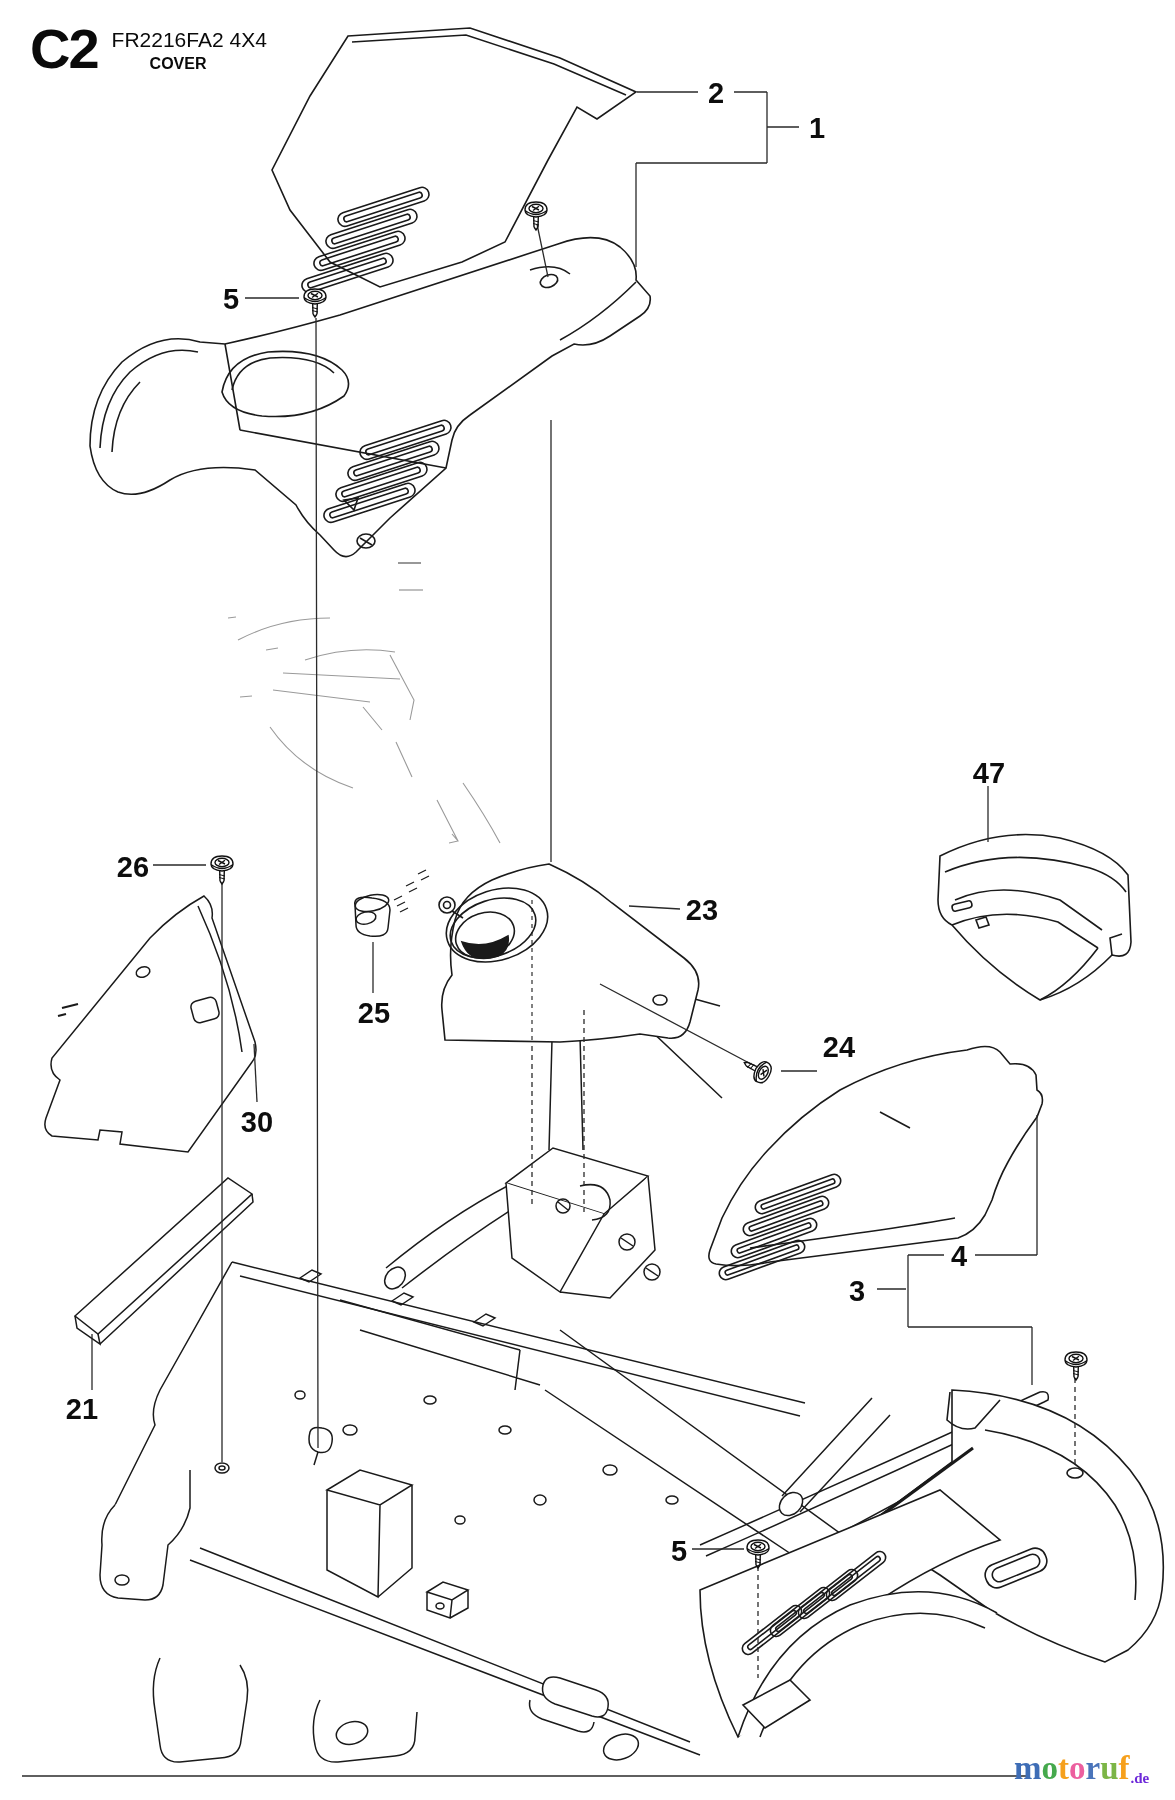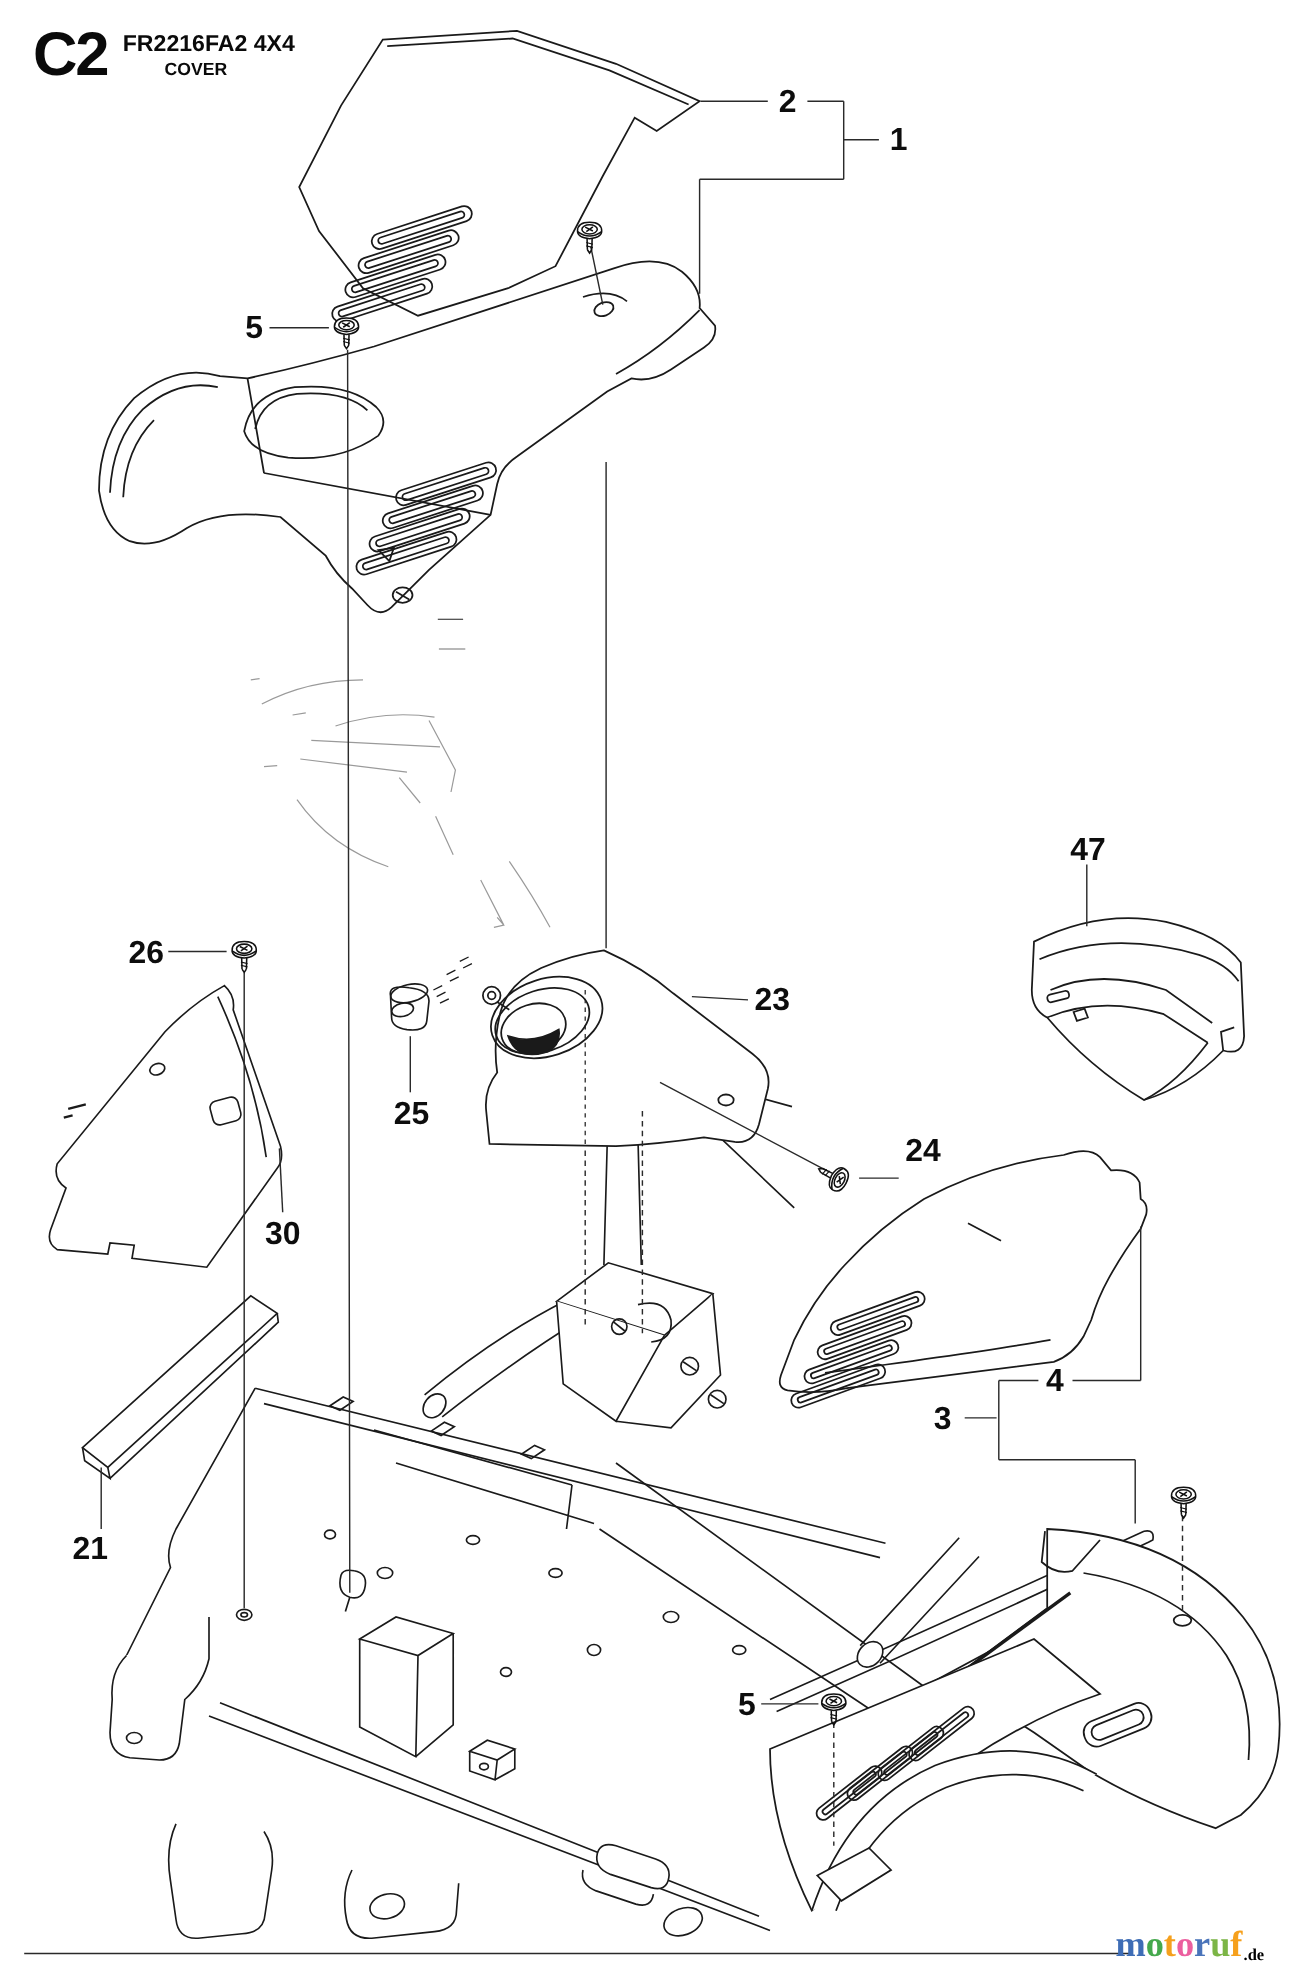--- a/index.html
+++ b/index.html
@@ -2,21 +2,21 @@
 <html><head>
 <meta charset="utf-8">
 <style>
   html,body{margin:0;padding:0;background:#fff;}
   .page{position:relative;width:1175px;height:1800px;background:#fff;overflow:hidden;
         font-family:"Liberation Sans",sans-serif;}
   svg{position:absolute;left:0;top:0;}
   .hdr{position:absolute;left:30px;top:22px;display:flex;align-items:flex-end;gap:14px;color:#0a0a0a;}
   .hdr .code{font-size:56px;font-weight:bold;letter-spacing:-2px;line-height:48px;}
   .hdr .sub{display:flex;flex-direction:column;margin-top:6px;}
-  .hdr .model{font-size:21px;font-weight:bold;letter-spacing:0;}
+  .hdr .model{font-size:21px;font-weight:normal;letter-spacing:0;}
   .hdr .section{font-size:16px;font-weight:bold;margin-top:3px;margin-left:38px;}
   .callout{position:absolute;transform:translate(-50%,-50%);font-size:29px;font-weight:bold;
            color:#0d0d0d;line-height:1;}
   .logo{position:absolute;left:1014px;top:1750px;display:flex;align-items:flex-end;
         font-family:"Liberation Serif",serif;font-weight:bold;}
   .logo .letters span{font-size:33px;}
   .logo .suffix{font-size:15px;color:#4a4a4a;margin-left:1px;}
 </style>
 </head>
 <body>
@@ -277,16 +277,16 @@
   <div class="callout" style="left:989px;top:773px">47</div>
   <div class="callout" style="left:839px;top:1047px">24</div>
   <div class="callout" style="left:959px;top:1256px">4</div>
   <div class="callout" style="left:857px;top:1291px">3</div>
   <div class="callout" style="left:257px;top:1122px">30</div>
   <div class="callout" style="left:82px;top:1409px">21</div>
   <div class="callout" style="left:679px;top:1551px">5</div>
 
   <div class="logo">
     <span class="letters"><span style="color: rgb(62, 109, 182);">m</span><span style="color: rgb(69, 169, 77);">o</span><span style="color: rgb(245, 160, 29);">t</span><span style="color: rgb(236, 95, 159);">o</span><span style="color: rgb(74, 116, 186);">r</span><span style="color: rgb(124, 181, 70);">u</span><span style="color: rgb(246, 160, 28);">f</span></span>
-    <span class="suffix" style="color: #000000;">.de</span>
+    <span class="suffix" style="color: #6d28d9;">.de</span>
   </div>
 
 </div>
 
 </body></html>

